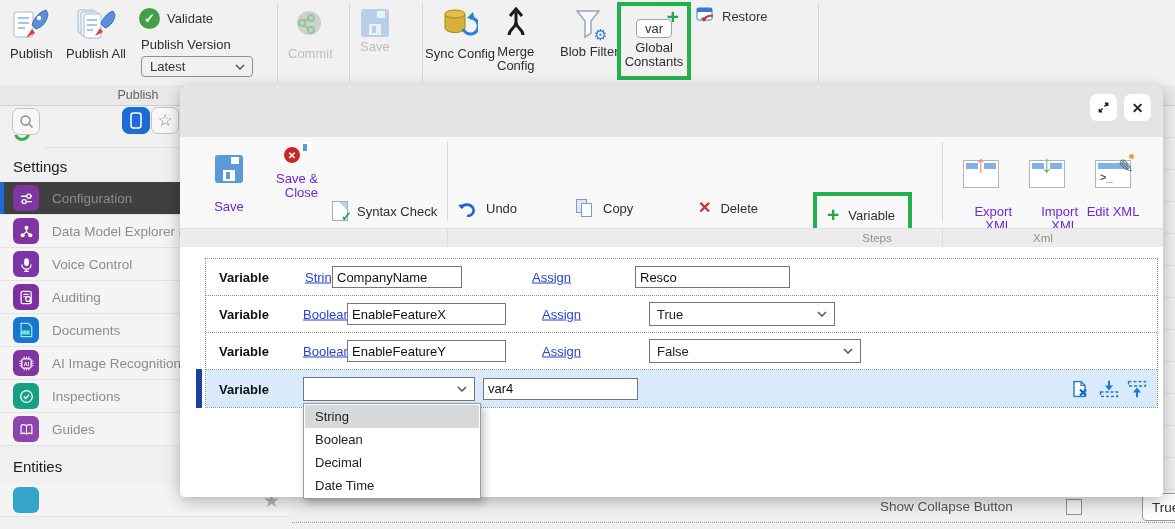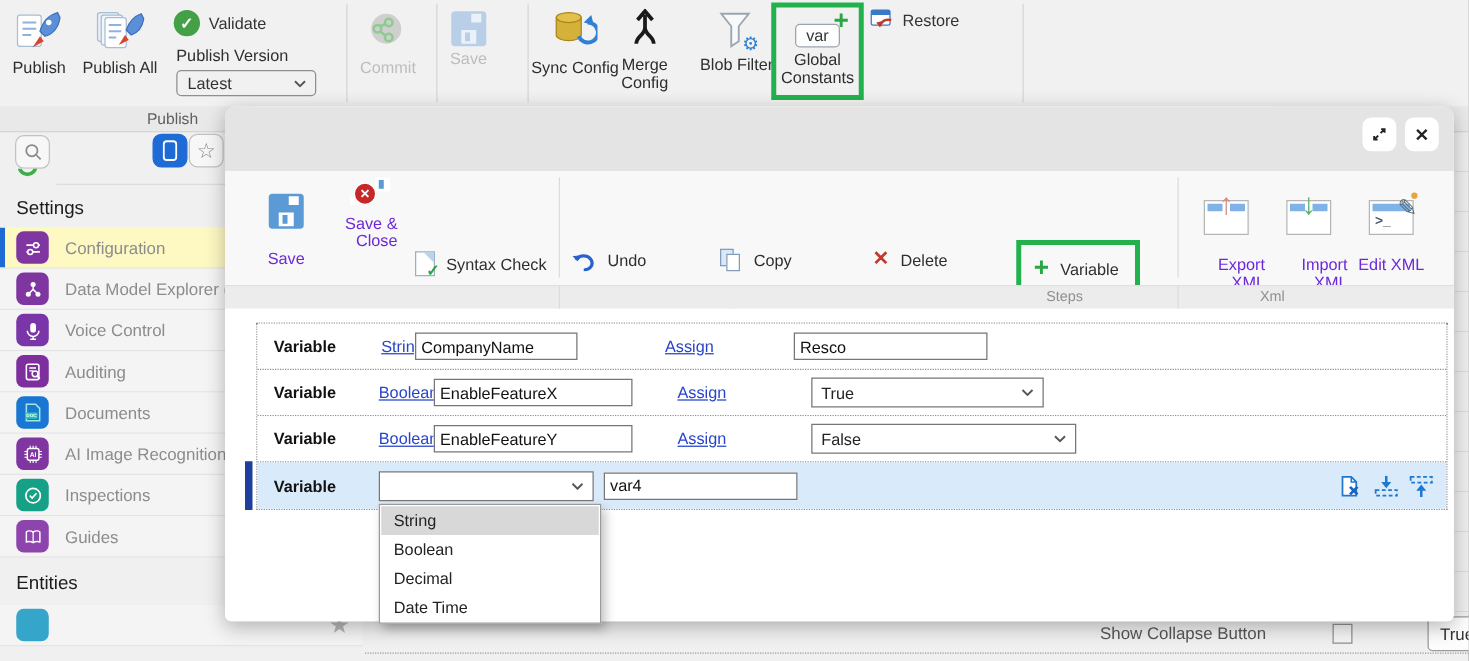--- a/index.html
+++ b/index.html
@@ -35,21 +35,21 @@
   
   .sidebar { position:absolute; left:0; top:106px; width:290px; height:423px; background:#f0f0f0; z-index:2; }
   .side-btn { position:absolute; width:28px; height:27px; border:1px solid #c2c2c2; border-radius:7px; background:#f7f7f7; display:flex; align-items:center; justify-content:center; }
   .side-btn.blue { background:#1e6bd6; border-color:#1e6bd6; }
   .half-ring { position:absolute; left:14px; top:29px; width:18px; height:9px; overflow:hidden; }
   .half-ring .c { width:16px; height:16px; border:3px solid #3fae49; border-radius:50%; margin-top:-10px; background:#f0f0f0; }
   .side-sep { position:absolute; left:45px; right:0; top:41px; height:1px; background:#dcdcdc; }
   .side-head { position:absolute; left:13px; font-size:15px; color:#1c1c1c; }
   .side-list { position:absolute; left:0; right:0; }
   .side-item { position:relative; height:33px; display:flex; align-items:center; gap:13px; padding-left:13px; background:#f4f4f4; border-bottom:1px solid #e4e4e4; color:#8c8c8c; font-size:13.5px; white-space:nowrap; overflow:hidden; }
-  .side-item.sel { background:#fef9c3; }
+  .side-item.sel { background:#404040; }
   .side-item.sel::before { content:""; position:absolute; left:0; top:0; bottom:0; width:4px; background:#1e6bd6; }
   .tile { flex:0 0 26px; width:26px; height:26px; border-radius:6px; display:flex; align-items:center; justify-content:center; }
   .star-gray { position:absolute; left:263px; color:#b5b5b5; font-size:19px; }
 
   
   .bg-strip { position:absolute; left:1164px; top:106px; width:11px; height:386px; background:repeating-linear-gradient(to bottom,#efefef 0 31px,#dcdcdc 31px 32px); z-index:1; }
   .bg-bottom { position:absolute; left:290px; top:490px; right:0; height:39px; z-index:1; }
   .bg-label { position:absolute; left:590px; top:9px; font-size:13.5px; color:#555; }
   .bg-check { position:absolute; left:776px; top:9px; width:16px; height:16px; border:1.5px solid #8f8f8f; background:#f4f4f4; }
   .bg-true { position:absolute; left:852px; top:3px; width:45px; height:28px; border:1px solid #9a9a9a; border-radius:4px; background:#fdfdfd; display:flex; align-items:center; padding-left:9px; font-size:13.5px; color:#333; }
@@ -61,21 +61,21 @@
   .win-btn { position:absolute; top:9px; width:27px; height:27px; background:#fff; border-radius:7px; display:flex; align-items:center; justify-content:center; font-weight:bold; color:#222; }
   .dlg-toolbar { position:absolute; left:0; right:0; top:52px; height:91px; background:#f8f8f8; }
   .v-sep { position:absolute; top:5px; height:80px; width:1px; background:#dcdcdc; }
   .tb-col { position:absolute; display:flex; flex-direction:column; align-items:center; }
   .tb-col .lbl { margin-top:17px; font-size:13px; color:#6d28d9; text-align:right; line-height:14px; }
   .tb-row { position:absolute; display:flex; align-items:center; gap:9px; font-size:13px; color:#2e2e2e; }
   .tb-row.dis { color:#bdbdbd; }
   .badge-x { position:absolute; right:-9px; top:-9px; width:18px; height:18px; border-radius:50%; background:#c62828; color:#fff; font-size:10px; font-weight:bold; display:flex; align-items:center; justify-content:center; border:1.5px solid #fff; }
   .dlg-band { position:absolute; left:0; right:0; top:143px; height:19px; background:#ececec; border-top:1px solid #e0e0e0; font-size:11.5px; color:#8f8f8f; }
   .dlg-band .bsep { position:absolute; top:0; bottom:0; width:1px; background:#dcdcdc; }
-  .dlg-band span { position:absolute; top:3px; }
+  .dlg-band span { position:absolute; text-align:center; top:3px; }
   .dlg-content { position:absolute; left:0; right:0; top:162px; bottom:0; background:#fff; border-radius:0 0 5px 5px; }
 
   .steps { position:absolute; left:25px; top:11px; width:953px; border:1px dotted #8f8f8f; }
   .step { position:relative; height:37px; border-bottom:1px dotted #8f8f8f; background:#fff; }
   .step:last-child { border-bottom:none; }
   .step.sel { background:#d9eafb; }
   .step .selbar { position:absolute; left:-10px; top:-1px; bottom:-1px; width:6px; background:#1f3f9e; }
   .fld { position:absolute; top:50%; transform:translateY(-50%); }
   .kw { font-weight:bold; color:#111; font-size:13px; left:13px; }
   .lnk { color:#2744cc; text-decoration:underline; font-size:13px; }

